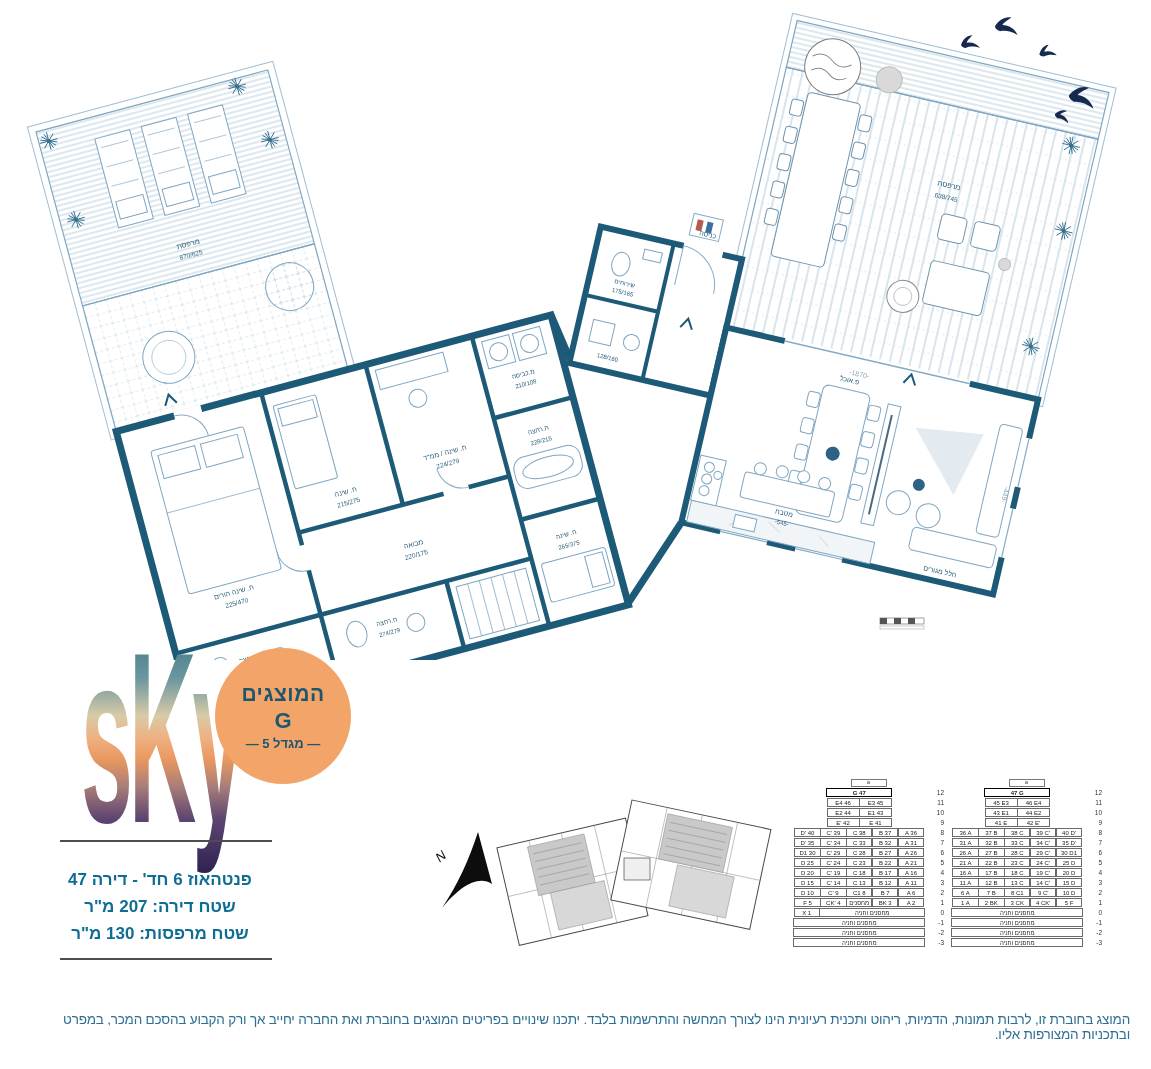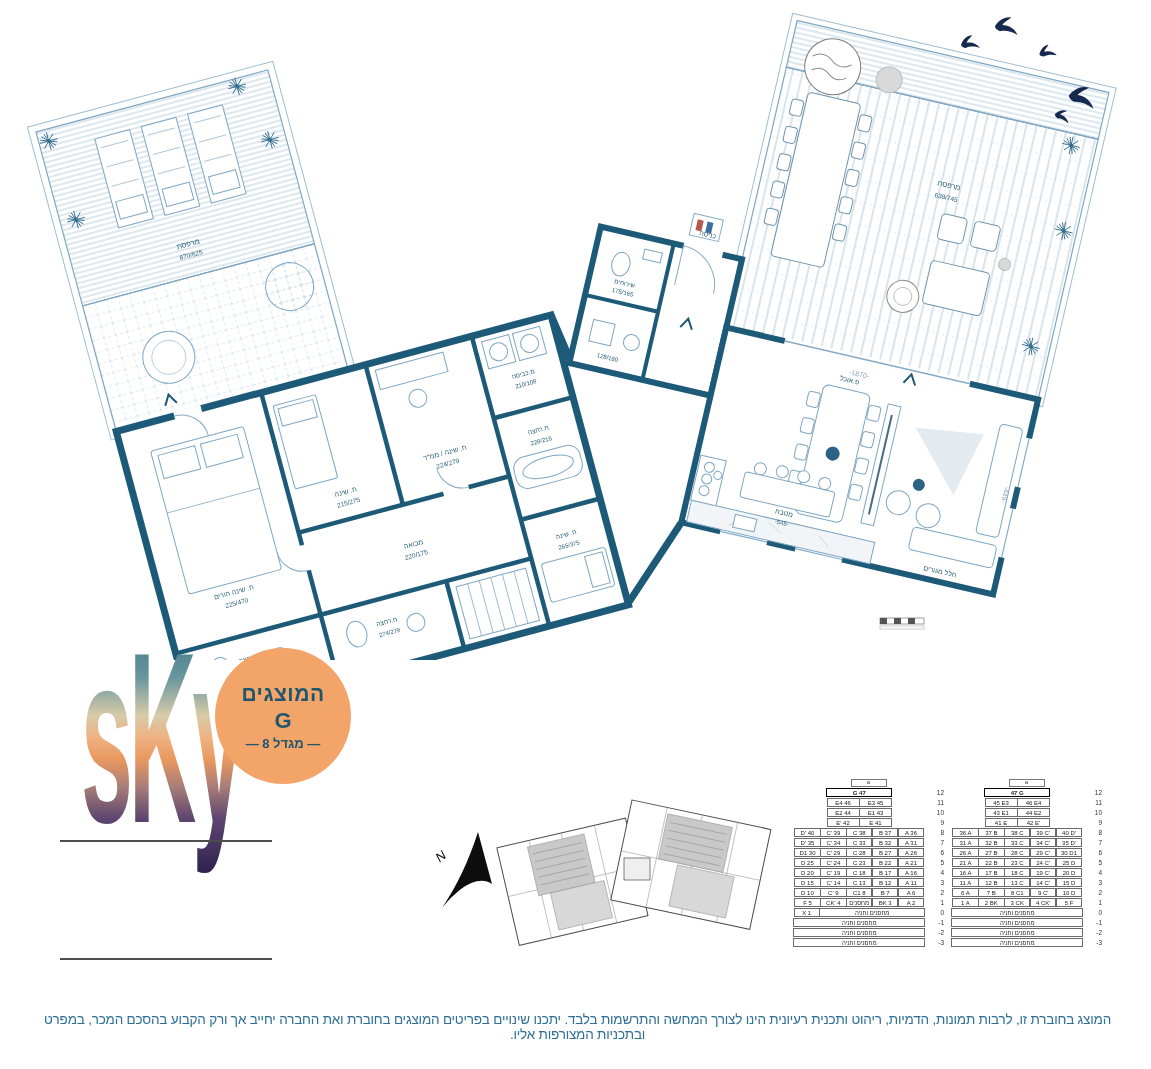--- a/index.html
+++ b/index.html
@@ -22,21 +22,21 @@
   .st-head{width:34px;height:6px;margin:0 auto 1px auto;border:0.5px solid #777;
            font-size:6px;line-height:5px;text-align:center;color:#444;overflow:hidden;}
   .st-row{display:flex;align-items:stretch;height:10px;}
   .st-cells{width:132px;display:flex;justify-content:center;}
   .st-cell{box-sizing:border-box;border:0.5px solid #6a6a6a;background:#fff;height:9.4px;
            font-size:6px;line-height:8.6px;text-align:center;color:#222;white-space:nowrap;
            overflow:hidden;margin-right:-0.5px;}
   .st-cell.hl{border:1.6px solid #000;font-weight:bold;}
   .st-floor{width:16px;font-size:6.5px;line-height:9.4px;color:#333;text-align:right;padding-left:3px;}
   
-  #disclaimer{position:absolute;left:25px;top:1012px;width:1105px;direction:rtl;text-align:center;
+  #disclaimer{position:absolute;left:25px;top:1012px;width:1105px;direction:rtl;text-align:right;
               color:#2e7095;font-size:13.5px;letter-spacing:-0.2px;}
 </style>
 </head>
 <body>
 
 <div id="canvas">
 
   <svg class="abs" style="left:0;top:0" width="1151" height="660" viewBox="0 0 1151 660">
     <defs>
       <pattern id="deckH" width="6" height="5" patternUnits="userSpaceOnUse">
@@ -316,23 +316,28 @@
     </defs>
     <g transform="translate(26,232) scale(0.62,1.62)">
       <text x="0" y="0" font-size="150" font-weight="bold" letter-spacing="-6" fill="url(#skyGrad)">sKy</text>
     </g>
   </svg>
   <div class="rule" style="left:60px;top:840px;width:212px"></div>
 
   <div id="badge">
     <div class="b1">המוצגים</div>
     <div class="b2">G</div>
-    <div class="b3">— מגדל 8 —</div>
+    <div class="b3">— מגדל 5 —</div>
   </div>
 
+  <div id="summary">
+    <div>פנטהאוז 6 חד' - דירה 47</div>
+    <div>שטח דירה: 207 מ"ר</div>
+    <div>שטח מרפסות: 130 מ"ר</div>
+  </div>
   <div class="rule" style="left:60px;top:958px;width:212px"></div>
 
   <svg class="abs" style="left:428px;top:788px" width="350" height="175" viewBox="0 0 350 175">
     <g>
       <path d="M14,120 C30,96 40,74 50,44 L64,96 C50,86 30,100 14,120 Z" fill="#0d0d0d"></path>
       <text x="8" y="72" font-size="13" font-style="italic" fill="#111" transform="rotate(-38 14 68)">N</text>
     </g>
     <g transform="translate(78,2)" stroke="#4a4a4a" stroke-width="1" fill="#fff">
 
       <g transform="rotate(-13 65 90)">

